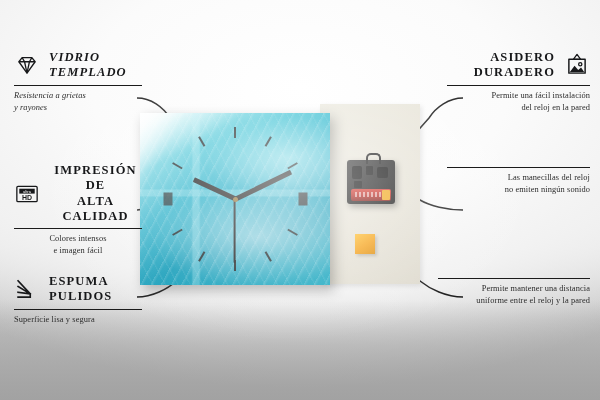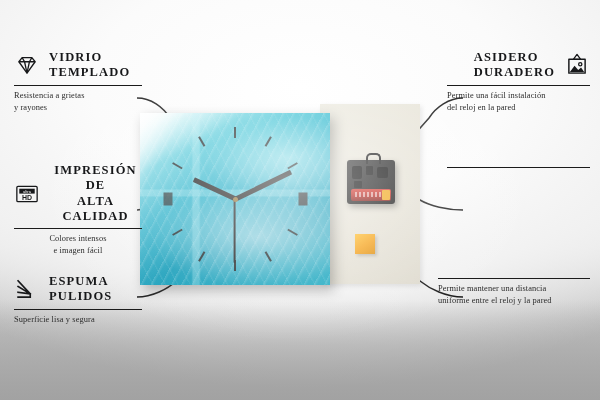--- a/index.html
+++ b/index.html
@@ -70,21 +70,21 @@
 
   
   .fx{position:absolute;}
   .fx .head{display:flex;align-items:center;gap:9px;}
   .fx .ttl{font-size:12.5px;letter-spacing:.09em;color:#17181a;line-height:1.22;
            font-family:"Liberation Serif",serif;font-weight:700;}
   .fx .rule{height:1.4px;background:#1b1b1b;margin:4px 0 4px 0;}
   .fx .sub{font-size:8.4px;color:#2b2b2b;line-height:1.42;letter-spacing:.012em;}
   .fx.left{text-align:left;}
   .fx.left .head{flex-direction:row;}
-  .fx.right{}
+  .fx.right{text-align:right;}
   .fx.right .head{flex-direction:row;justify-content:flex-end;}
   .ico{flex:0 0 auto;width:26px;height:26px;display:block;}
   .ico svg{display:block;width:26px;height:26px;}
 
   .lines{position:absolute;left:0;top:0;width:600px;height:400px;pointer-events:none;}
 </style>
 </head>
 <body>
 
 <div class="stage">
@@ -148,21 +148,21 @@
         <div class="lbl"></div>
           <div class="plus"></div>
       </div>
     </div>
 
     <div class="foam"></div>
   </div>
 
   <div class="vign"></div>
 
-  <div class="fx left" style="left:14px;top:50px;width:128px;">
+  <div class="fx left" style="left:14px;top:50px;width:128px;font-style:italic;">
     <div class="head">
       <span class="ico">
         <svg viewBox="0 0 32 32" fill="none" stroke="#17181a" stroke-width="1.6" stroke-linejoin="round">
           <path d="M6 12 L10 7 H22 L26 12 L16 26 Z"></path>
           <path d="M6 12 H26 M10 7 L13 12 L16 26 M22 7 L19 12 L16 26 M13 12 H19"></path>
         </svg>
       </span>
       <span class="ttl">
         <span>VIDRIO</span><br>
         <span>TEMPLADO</span>
@@ -232,20 +232,24 @@
     </div>
     <div class="rule"></div>
     <div class="sub">
       <span>Permite una fácil instalación</span><br>
       <span>del reloj en la pared</span>
     </div>
   </div>
 
   <div class="fx right" style="right:10px;top:163px;width:143px;">
     <div class="rule"></div>
+    <div class="sub">
+      <span>Las manecillas del reloj</span><br>
+      <span>no emiten ningún sonido</span>
+    </div>
   </div>
 
   <div class="fx right" style="right:10px;top:274px;width:152px;">
     <div class="rule"></div>
     <div class="sub">
       <span>Permite mantener una distancia</span><br>
       <span>uniforme entre el reloj y la pared</span>
     </div>
   </div>
 </div>

